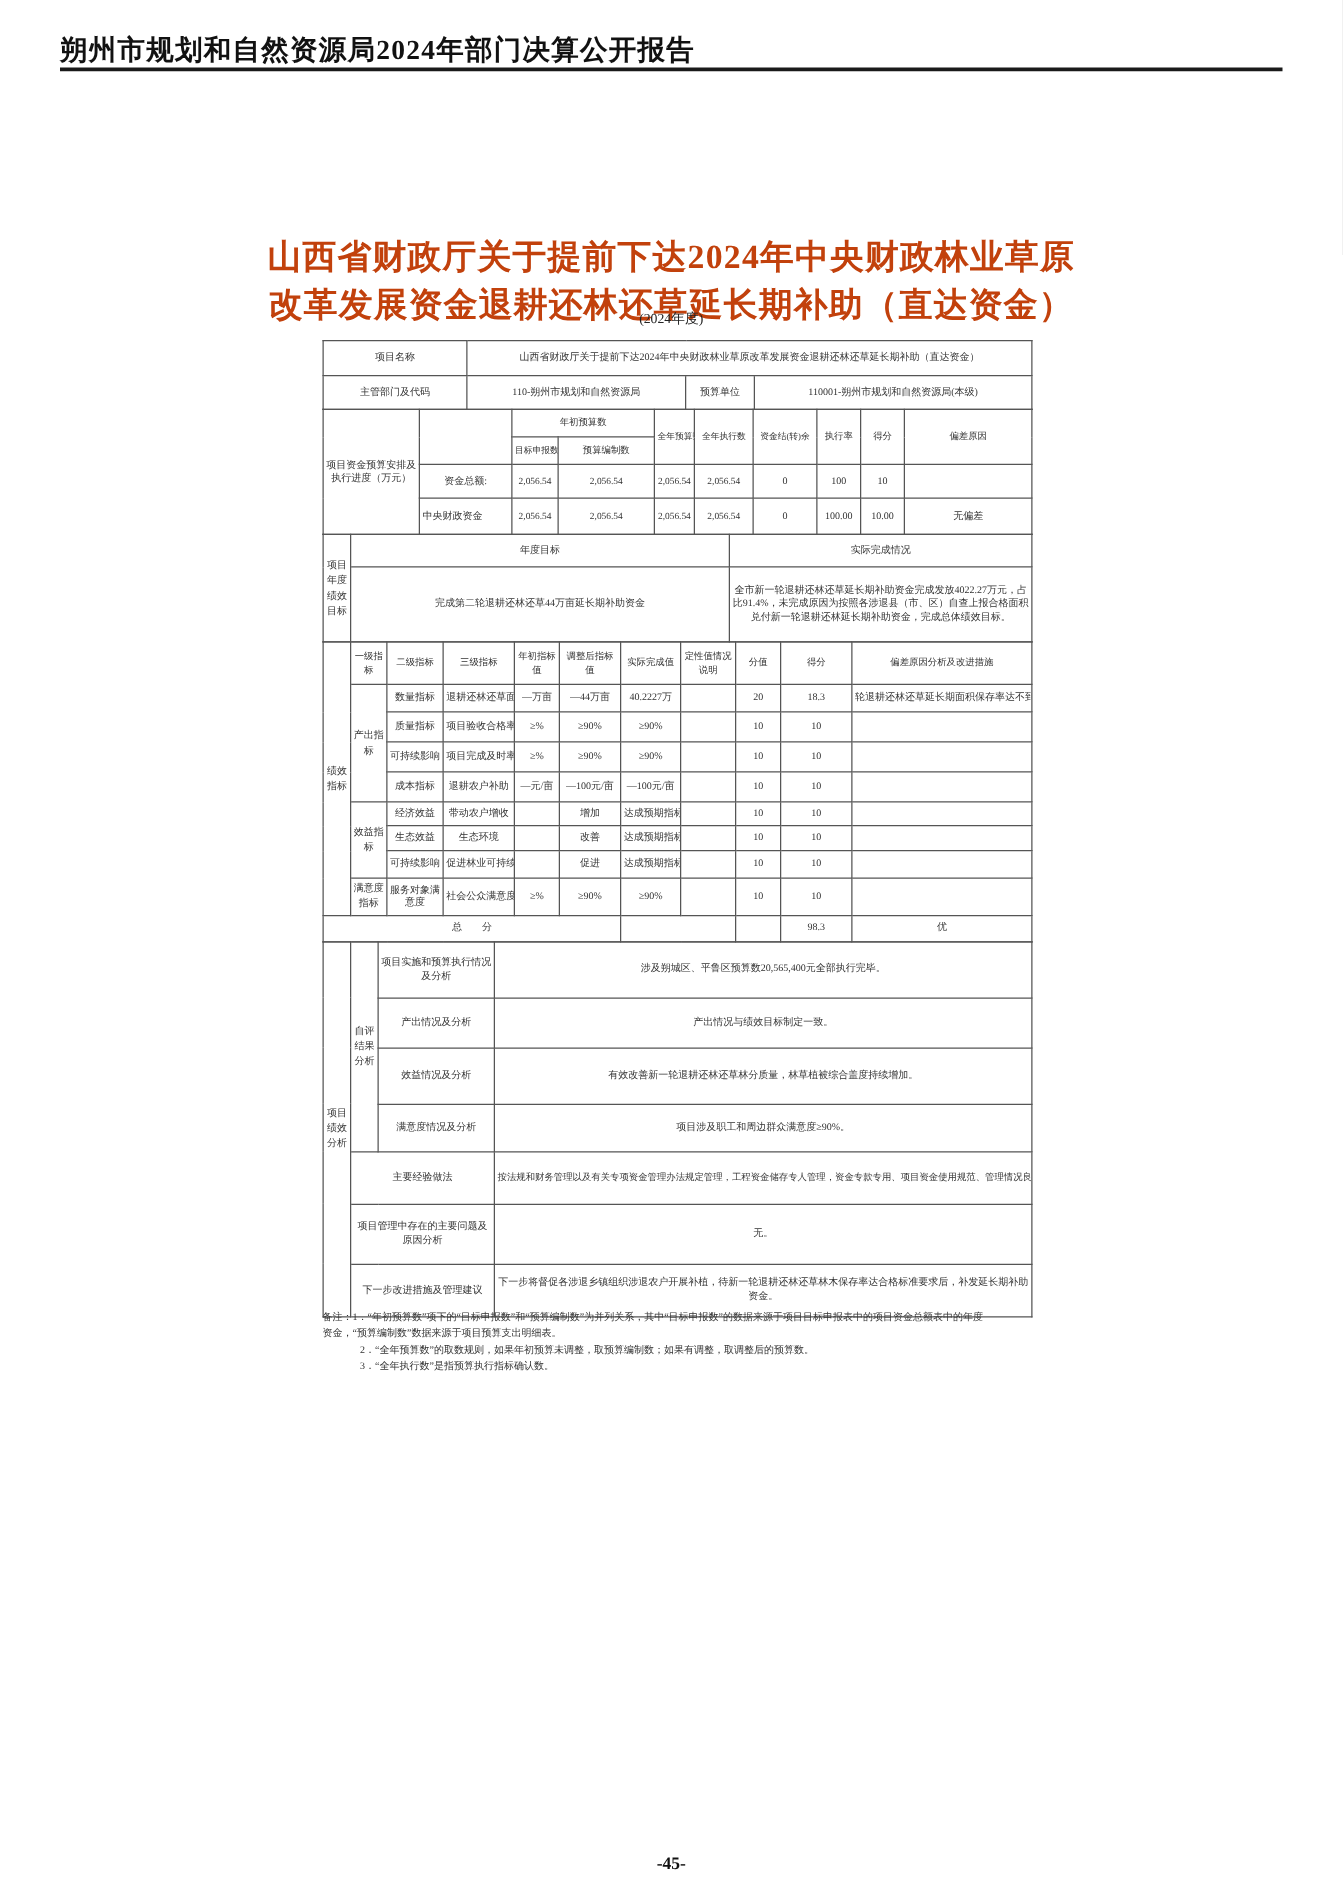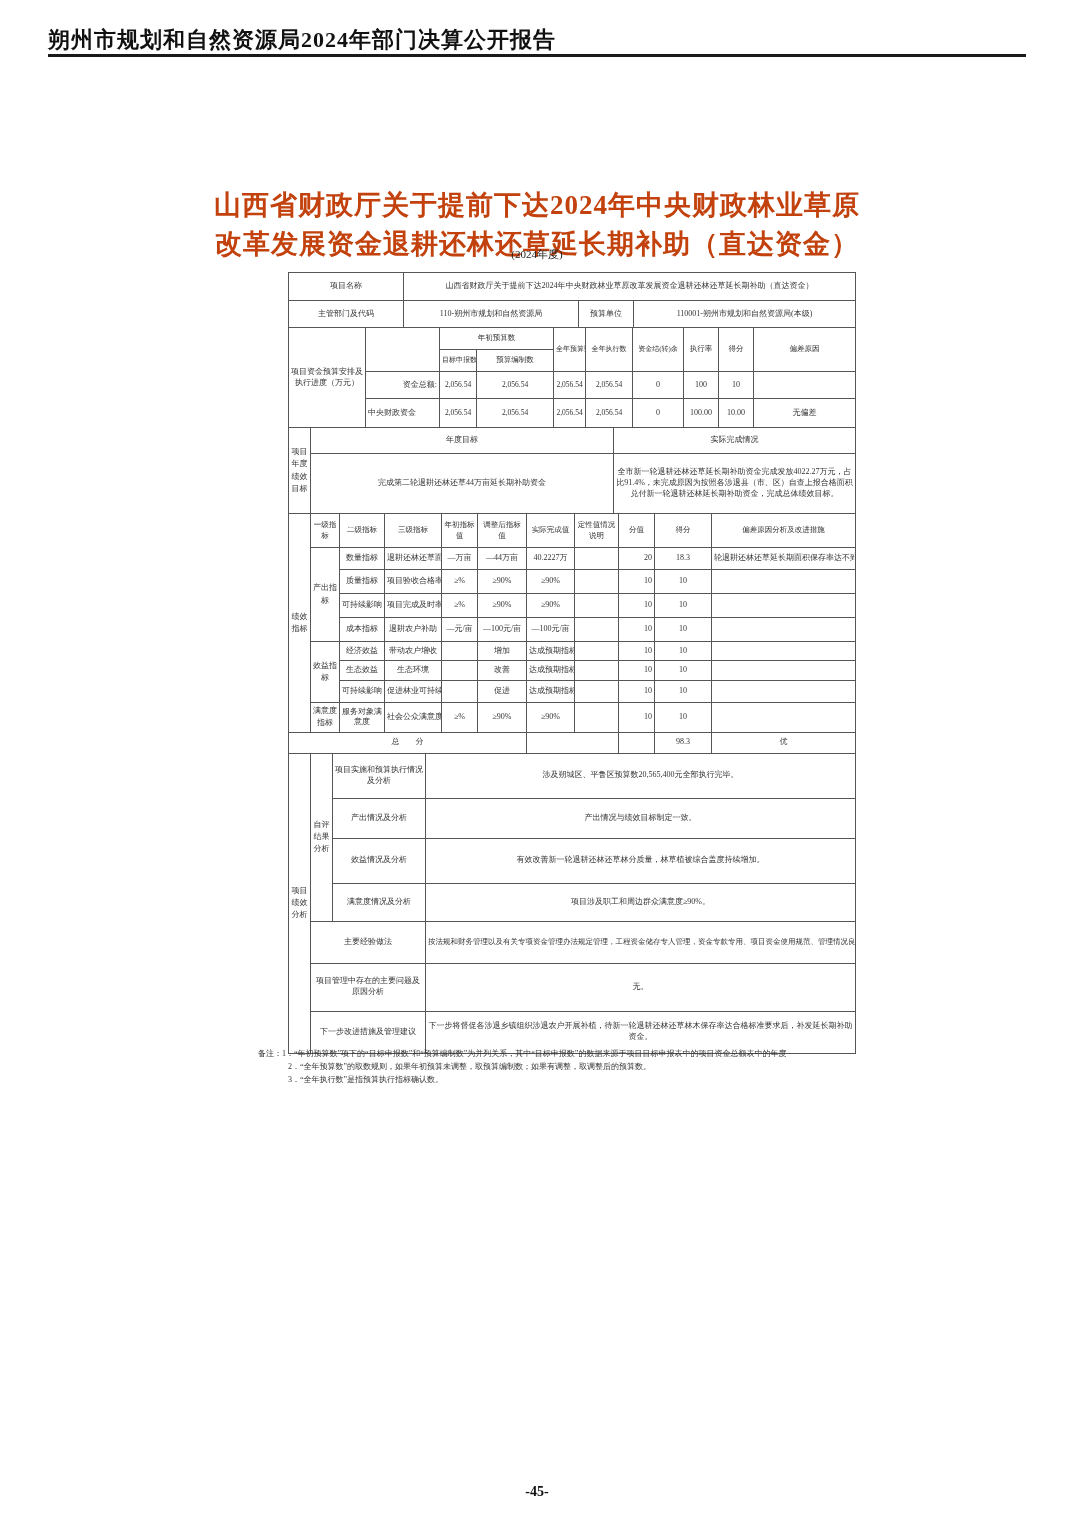--- a/index.html
+++ b/index.html
@@ -3,30 +3,30 @@
 <meta charset="utf-8">
 <style>
   html,body{margin:0;padding:0;background:#e8e8e8;}
   .page{position:relative;width:1074px;height:1520px;background:#ffffff;margin:0 auto;
         font-family:"Liberation Serif","DejaVu Serif",serif;color:#222;overflow:hidden;}
   .doc-header{position:absolute;left:48px;top:25px;font-size:22px;font-weight:bold;color:#111;letter-spacing:1px;}
   .header-rule{position:absolute;left:48px;top:54px;width:978px;height:3px;background:#1a1a1a;}
   .title{position:absolute;left:0;top:186px;width:100%;text-align:center;font-size:27px;
          font-weight:bold;color:#c2410c;line-height:1.45;letter-spacing:1px;}
   .subtitle{position:absolute;left:0;top:247px;width:100%;text-align:center;font-size:11px;color:#222;}
-  .tbl-wrap{position:absolute;left:258px;top:272px;width:567px;margin-left:30px;}
+  .tbl-wrap{position:absolute;left:258px;top:272px;width:567px;}
   table{border-collapse:collapse;table-layout:fixed;width:567px;margin-top:-1px;}
   table.first{margin-top:0;}
   td{border:1px solid #555;font-size:8px;text-align:center;vertical-align:middle;
      padding:1px 2px;overflow:hidden;line-height:1.35;color:#333;word-break:break-all;}
   .v{line-height:1.55;padding:2px 1px;}
   .small{font-size:7px;}
   .tiny{font-size:7.5px;}
   .nowrap{white-space:nowrap;}
-  .tleft{text-align:right;}
+  .tleft{text-align:center;}
   .tright{text-align:left;}
   .notes{position:absolute;left:258px;top:1048px;width:580px;font-size:8px;line-height:1.62;color:#333;}
   .notes .sub{padding-left:30px;}
   .page-num{position:absolute;left:0;top:1484px;width:100%;text-align:center;
             font-size:14px;font-weight:bold;color:#111;}
 </style>
 </head>
 <body>
 
 <div class="page">
@@ -303,19 +303,20 @@
         <td colspan="2">下一步改进措施及管理建议</td>
         <td>下一步将督促各涉退乡镇组织涉退农户开展补植，待新一轮退耕还林还草林木保存率达合格标准要求后，补发延长期补助资金。</td>
       </tr>
     </tbody>
       </table>
 
   </div>
 
   <div class="notes">
     <div>备注：1．“年初预算数”项下的“目标申报数”和“预算编制数”为并列关系，其中“目标申报数”的数据来源于项目目标申报表中的项目资金总额表中的年度</div>
+    <div>资金，“预算编制数”数据来源于项目预算支出明细表。</div>
     <div class="sub">2．“全年预算数”的取数规则，如果年初预算未调整，取预算编制数；如果有调整，取调整后的预算数。</div>
     <div class="sub">3．“全年执行数”是指预算执行指标确认数。</div>
   </div>
 
   <div class="page-num">-45-</div>
 
 </div>
 
 </body></html>

